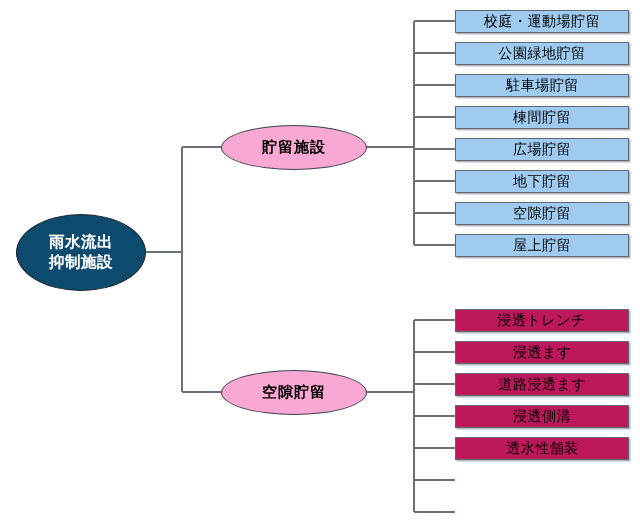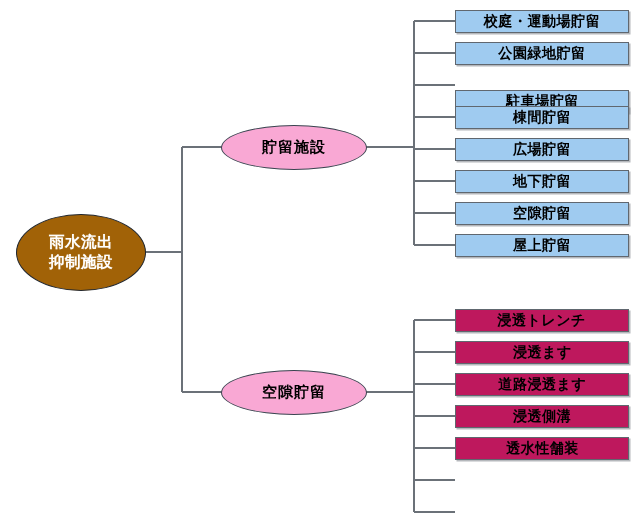--- a/index.html
+++ b/index.html
@@ -33,21 +33,21 @@
     text-align: center;
     color: #000000;
   }
   
   #root-node {
     left: 16px;
     top: 214px;
     width: 130px;
     height: 77px;
     border-radius: 50%;
-    background: #a16207;
+    background: #0c4a6e;
     border: 1.6px solid #20262e;
     color: #ffffff;
     font-size: 15.5px;
     font-weight: 700;
     line-height: 1.25;
     letter-spacing: 0.5px;
     text-shadow: 0 0 1px rgba(255,255,255,0.35);
     justify-content: center;
   }
   #root-node .label-lines {
@@ -66,21 +66,21 @@
   }
   #branch-node-0 { left: 221px; top: 125px; }
   #branch-node-1 { left: 221px; top: 370px; }
   
   .leaf-box {
     left: 455px;
     width: 174px;
     height: 23px;
     border: 1.5px solid #60676f;
     font-size: 14.5px;
-    font-weight: 700;
+    font-weight: 400;
     letter-spacing: 0.5px;
     box-shadow: 1.5px 1.5px 0 rgba(120,126,133,0.55);
   }
   .leaf-box.group-storage {
     background: #9fcbf0;
   }
   .leaf-box.group-infiltration {
     background: #be185d;
   }
   .leaf-label {
@@ -135,21 +135,21 @@
   <div class="node branch-node" id="branch-node-1">
     <span>空隙貯留</span>
   </div>
 
   <div class="node leaf-box group-storage" style="top:10px">
     <span class="leaf-label">校庭・運動場貯留</span>
   </div>
   <div class="node leaf-box group-storage" style="top:42px">
     <span class="leaf-label">公園緑地貯留</span>
   </div>
-  <div class="node leaf-box group-storage" style="top:90px">
+  <div class="node leaf-box group-storage" style="top:74px">
     <span class="leaf-label">駐車場貯留</span>
   </div>
   <div class="node leaf-box group-storage" style="top:106px">
     <span class="leaf-label">棟間貯留</span>
   </div>
   <div class="node leaf-box group-storage" style="top:138px">
     <span class="leaf-label">広場貯留</span>
   </div>
   <div class="node leaf-box group-storage" style="top:170px">
     <span class="leaf-label">地下貯留</span>

